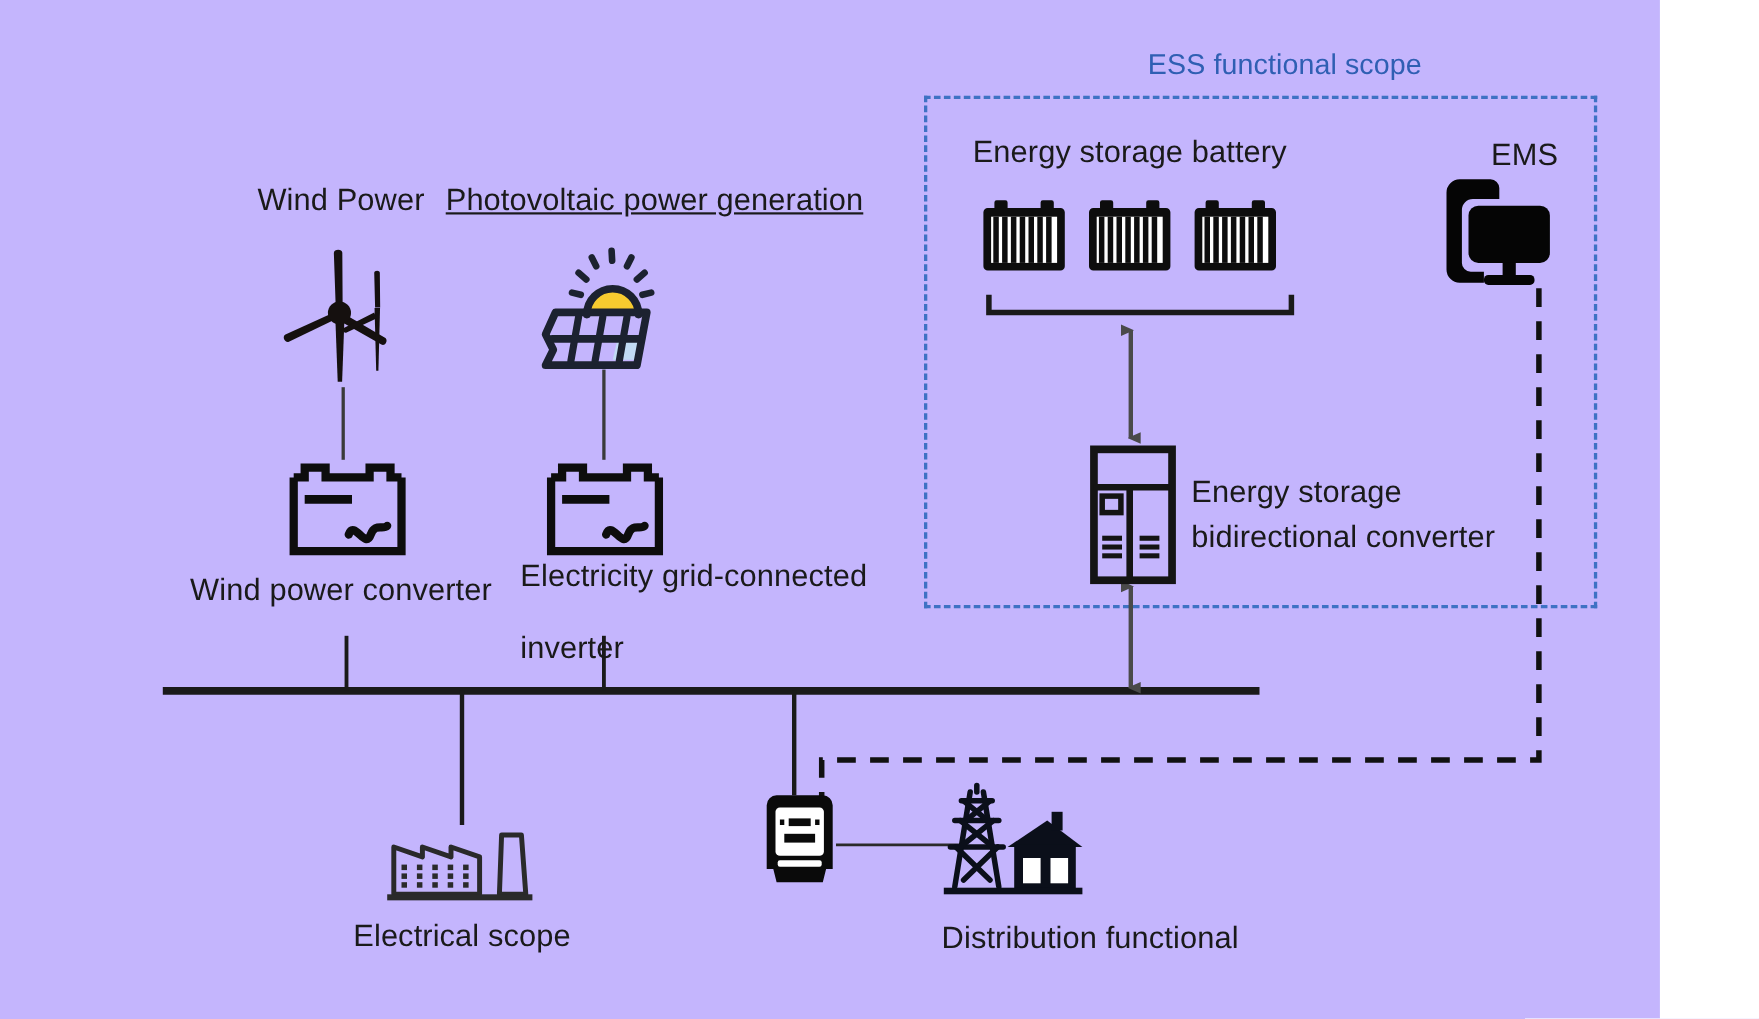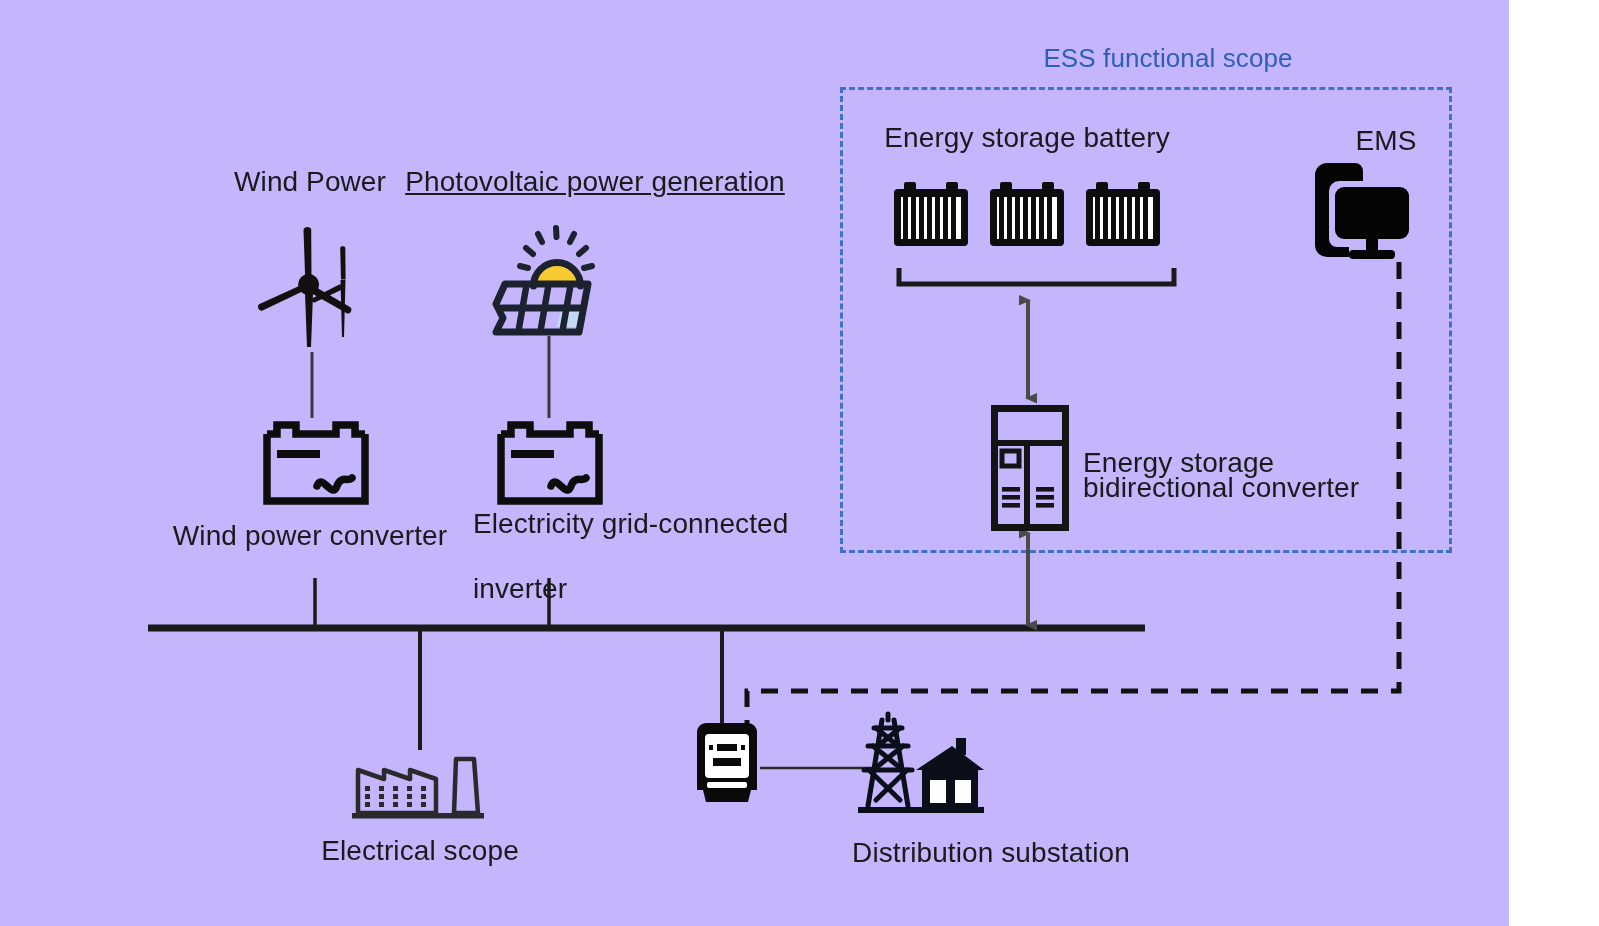--- a/index.html
+++ b/index.html
@@ -70,28 +70,28 @@
   <div class="lbl center" style="left:310px; top:519px;">Wind power converter</div>
 
   <div class="lbl left" style="left:473px; top:507px;">Electricity grid-connected</div>
 
   <div class="lbl left" style="left:473px; top:528px;margin-top:44px;">inverter</div>
 
   <div class="lbl center" style="left:1027px; top:121px;">Energy storage battery</div>
 
   <div class="lbl center" style="left:1345px; top:124px;margin-left:41px;">EMS</div>
 
-  <div class="lbl left" style="left:1083px; top:446px;">Energy storage</div>
+  <div class="lbl left" style="left:1083px; top:430px;">Energy storage</div>
 
   <div class="lbl left" style="left:1083px; top:471px;">bidirectional converter</div>
 
   <div class="lbl center" style="left:420px; top:834px;">Electrical scope</div>
 
 
-  <div class="lbl center" style="left:991px; top:836px;">Distribution substation</div>
+  <div class="lbl center" style="left:991px; top:836px;">Distribution functional</div>
 
   <div class="ess-box" style="left:840px; top:87px; width:612px; height:466px;"></div>
 
   <svg class="line-layer" viewBox="0 0 1599 926" width="1599" height="926">
     <defs>
       <marker id="arrHead" markerWidth="12" markerHeight="12" refX="5.5" refY="9" orient="auto" markerUnits="userSpaceOnUse">
         <path d="M0.5,0 L11,0 L5.75,12 Z" fill="#4a4a4a"></path>
       </marker>
       <marker id="arrTail" markerWidth="12" markerHeight="12" refX="5.5" refY="3" orient="auto" markerUnits="userSpaceOnUse">
         <path d="M0.5,12 L11,12 L5.75,0 Z" fill="#4a4a4a"></path>

